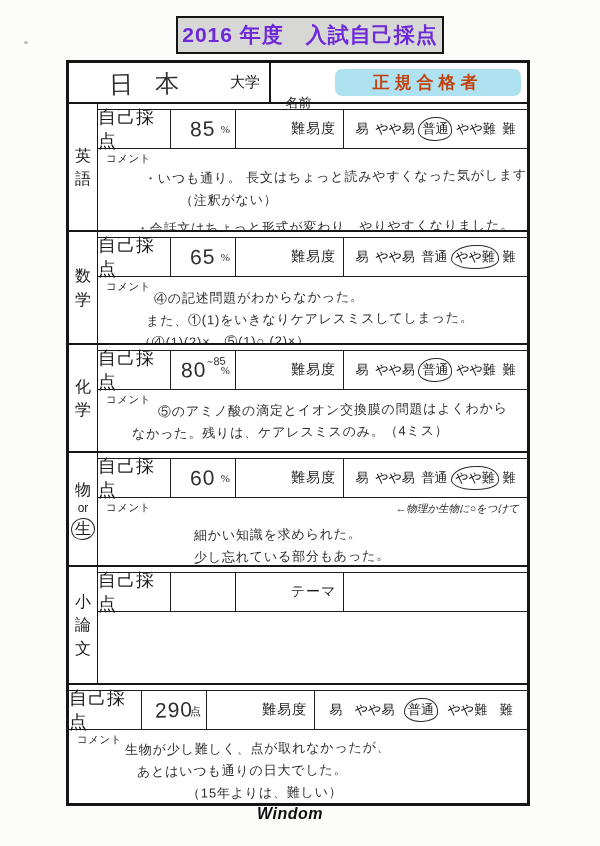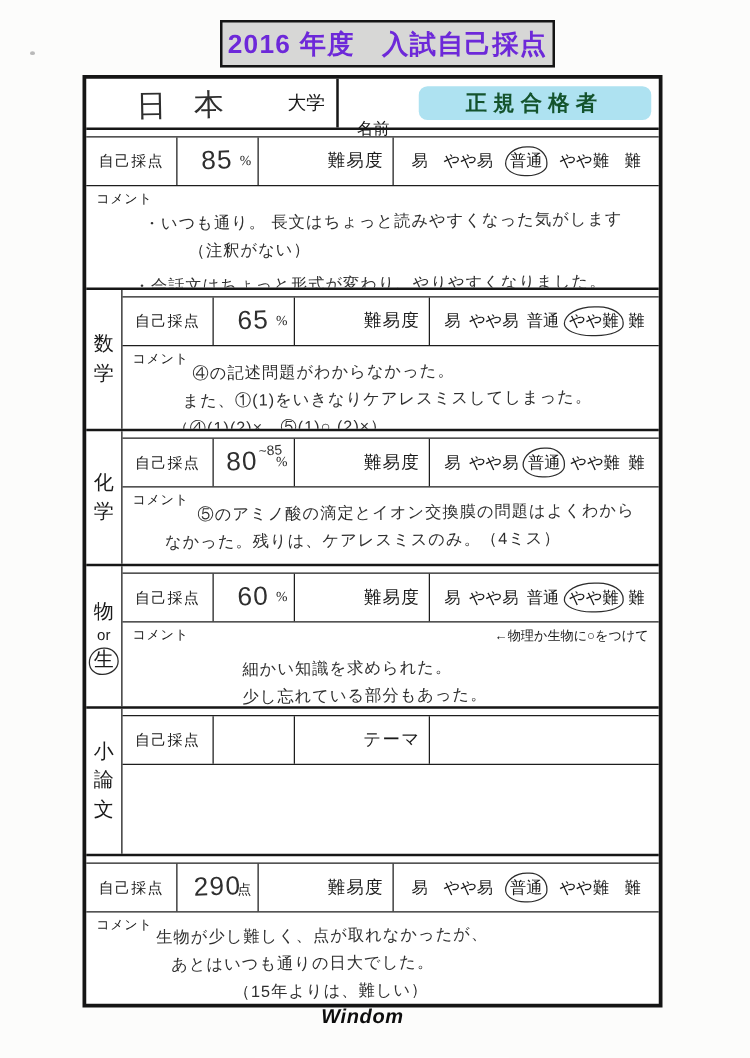--- a/index.html
+++ b/index.html
@@ -35,21 +35,21 @@
     position:absolute; left:40px; top:5px; font-family:"Liberation Sans", sans-serif;
     font-size:24px; letter-spacing:22px; color:#222; transform:rotate(-1deg); white-space:nowrap;
   }
   .univ-suffix { position:absolute; right:9px; top:10px; font-size:15px; }
   .name-label-cell { width:55px; border-right:2px solid #161616; display:flex; align-items:center; justify-content:center; font-size:13px;margin-top:40px; }
   .name-value-cell { flex:1; display:flex; align-items:center; justify-content:center; }
   .pill {
     background:#aee2f1; border-radius:7px; width:186px; height:27px;
     display:flex; align-items:center; justify-content:center;
     font-family:"Liberation Sans", sans-serif; font-weight:bold;
-    font-size:17px; letter-spacing:5px; color:#14532d;
+    font-size:17px; letter-spacing:5px; color:#c2410c;
   }
 
   
   .section { display:flex; border-bottom:2px solid #161616; box-sizing:border-box; }
   .section:last-child { border-bottom:none; flex:1; }
   .subject-cell {
     width:28px; min-width:28px; border-right:1.5px solid #161616;
     display:flex; flex-direction:column; align-items:center; justify-content:center;
     font-size:16px; line-height:1.45; text-align:center;
   }
@@ -61,21 +61,21 @@
   }
   .content { flex:1; display:flex; flex-direction:column; min-width:0; }
 
   
   .score-row {
     margin-top:5px; height:38px; min-height:38px;
     border-top:1.5px solid #1d1d1d; border-bottom:1.5px solid #1d1d1d;
     display:flex; align-items:stretch;
   }
   .c { display:flex; align-items:center; justify-content:center; box-sizing:border-box; }
-  .c1 { width:73px; border-right:1.5px solid #1d1d1d; font-size:12px; letter-spacing:1px; }
+  .c1 { width:73px; border-right:1.5px solid #1d1d1d; font-size:18px; letter-spacing:1px; }
   .c2 { width:65px; border-right:1.5px solid #1d1d1d; position:relative; }
   .c3 { width:60px; border-right:1.5px solid #1d1d1d; font-size:14px; letter-spacing:1px;margin-left:48px; }
   .c4 { flex:1; display:flex; align-items:center; justify-content:space-around; padding:0 8px; font-size:13px; }
   .unit { position:absolute; right:5px; top:13px; font-size:11px; }
   .unit:empty { display:none; }
 
   
   .hw { font-family:"Liberation Sans", sans-serif; color:#2f2f2f; }
   .score { font-size:21px; transform:rotate(-2deg); letter-spacing:1px; }
   .score-sup { position:relative; top:-9px; left:1px; font-size:11px; transform:rotate(-4deg); }
@@ -84,21 +84,21 @@
   .diff-opt { white-space:nowrap; }
   .circled {
     border:1.6px solid #2c2c2c;
     border-radius:55% 45% 50% 50% / 62% 58% 42% 45%;
     padding:2px 3px; margin:-3px -3px;
   }
 
   
   .comment-area { flex:1; position:relative; padding:3px 8px 0 8px; overflow:hidden; }
   .comment-label { font-size:10.5px; letter-spacing:0.5px; display:block; }
-  .note-right { position:absolute; right:8px; top:4px; font-size:10.5px; }
+  .note-right { position:absolute; right:8px; top:4px; font-size:10.5px;font-style:italic; }
   .cl { font-size:13px; line-height:22px; letter-spacing:0.8px; transform:rotate(-0.6deg); white-space:nowrap; }
   .cl:empty { display:none; }
 
   
   .footer {
     position:absolute; left:0; top:805px; width:580px; text-align:center;
     font-family:"Liberation Sans", sans-serif; font-weight:bold; font-style:italic;
     font-size:16px; letter-spacing:0.5px; color:#0d0d0d;
   }
 </style>
@@ -119,20 +119,23 @@
         <span class="univ-hw hw">日本</span>
         <span class="univ-suffix">大学</span>
       </div>
       <div class="name-label-cell">名前</div>
       <div class="name-value-cell">
         <div class="pill">正規合格者</div>
       </div>
     </div>
 
     <div class="section" style="height:128px">
+      <div class="subject-cell">
+        <div class="vlabel">英語</div>
+      </div>
       <div class="content">
         <div class="score-row">
           <div class="c c1">自己採点</div>
           <div class="c c2">
             <span class="hw score">85</span>
             <span class="unit">%</span>
           </div>
           <div class="c c3">難易度</div>
           <div class="c c4">
             <span class="diff-opt">易</span>

